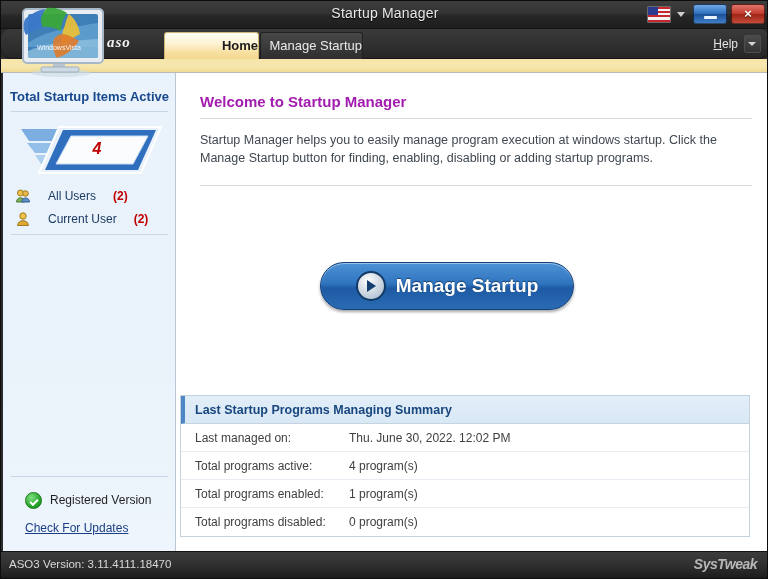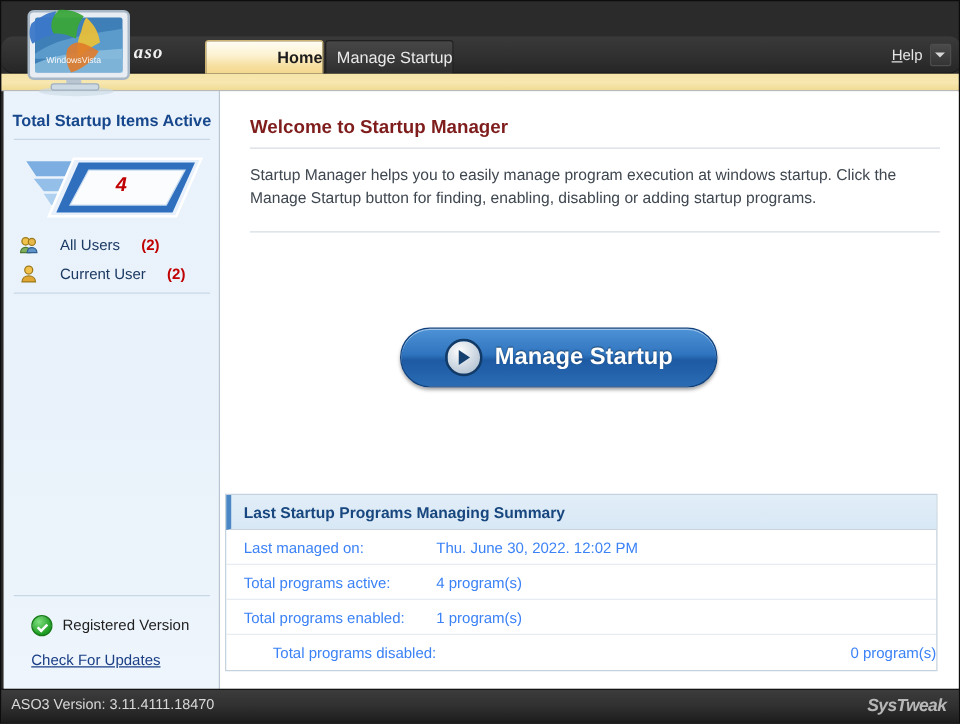--- a/index.html
+++ b/index.html
@@ -163,21 +163,21 @@
     padding-left:22px;font-size:12px;color:#1a3e86;text-decoration:underline;cursor:pointer;
     display:block;margin-top:8px;margin-bottom:16px;
   }
 
   
   .main{
     flex:1;position:relative;background:#fff;
   }
   .welcome{
     position:absolute;left:24px;top:20px;
-    font-size:15px;font-weight:bold;color:#7f1d1d;
+    font-size:15px;font-weight:bold;color:#a21caf;
   }
   .hr{position:absolute;left:24px;width:552px;height:1px;background:#d8dde3;}
   .intro{
     position:absolute;left:24px;top:58px;width:560px;
     font-size:12.5px;color:#3f4750;line-height:18px;
   }
   .manage-btn{
     position:absolute;left:144px;top:189px;width:254px;height:48px;
     border-radius:24px;
     background:linear-gradient(180deg,#4e93d6 0%,#2f74be 45%,#1d5aa3 55%,#2a6cb4 100%);
@@ -209,24 +209,24 @@
     height:28px;display:flex;align-items:center;
     background:linear-gradient(180deg,#e2eef8 0%,#d8e8f5 100%);
     border-bottom:1px solid #c5d3de;
     border-left:4px solid #4a87c4;
     padding-left:10px;
     font-size:12.5px;color:#18477f;font-weight:bold;
     box-sizing:border-box;
   }
   .sum-row{
     height:28px;display:flex;align-items:center;
-    border-bottom:1px solid #e6ecf1;font-size:12px;color:#3b82f6;
-    box-sizing:border-box;
-  }
-  .sum-row:last-child{border-bottom:none;text-align:right;}
+    border-bottom:1px solid #e6ecf1;font-size:12px;color:#404040;
+    box-sizing:border-box;
+  }
+  .sum-row:last-child{border-bottom:none;}
   .sum-lab{width:168px;padding-left:14px;box-sizing:border-box;}
   .sum-val{flex:1;}
 
   
   .statusbar{
     position:absolute;left:0;bottom:0;width:768px;height:27px;
     background:linear-gradient(180deg,#3c3c3c 0%,#303030 50%,#1c1c1c 100%);
     border-top:1px solid #141414;box-sizing:border-box;
   }
   .status-text{
@@ -246,20 +246,31 @@
   .vistalogo{
     position:absolute;left:6px;top:2px;width:104px;height:76px;
     z-index:40;pointer-events:none;
   }
 </style>
 </head>
 <body>
 
 <div id="app">
 
+  <div class="titlebar">
+    <div class="title-text">Startup Manager</div>
+    <div class="win-ctrls">
+      <div class="flag-btn"></div>
+      <div class="flag-caret"></div>
+      <div class="btn-min"></div>
+      <div class="btn-close">
+        <span class="x">×</span>
+      </div>
+    </div>
+  </div>
 
   <div class="tabbar">
     <div class="brand-aso">aso</div>
     <div class="tab active">Home</div>
     <div class="tab inactive">Manage Startup</div>
     <div class="help-wrap">
       <span class="help-link"><u>H</u><span>elp</span></span>
       <span class="help-caret"></span>
     </div>
   </div>

